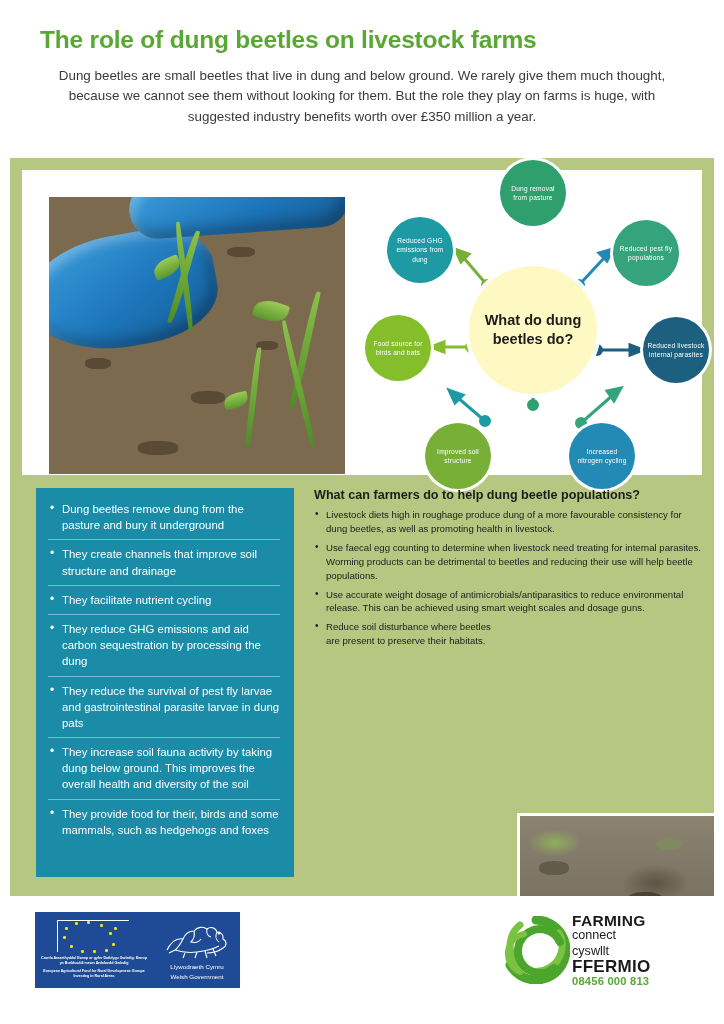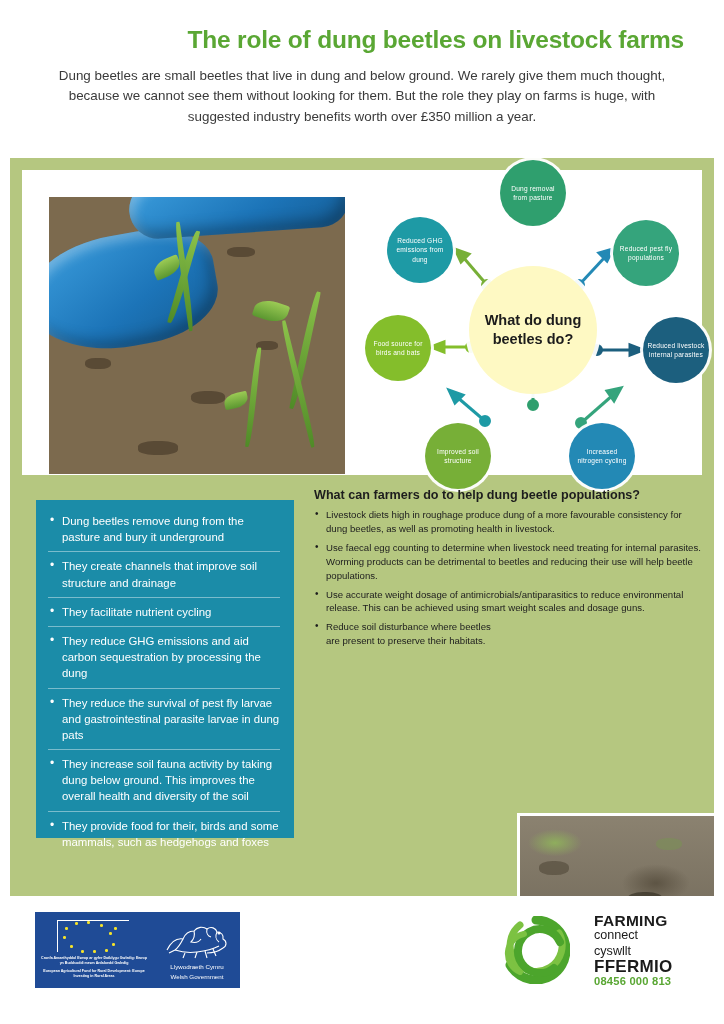--- a/index.html
+++ b/index.html
@@ -6,21 +6,21 @@
   body {
     width: 724px; height: 1024px;
     background: #ffffff;
     font-family: "Liberation Sans", sans-serif;
     position: relative; overflow: hidden;
   }
 
   
   .header { padding: 26px 40px 14px 40px; background:#fff; }
   .title {
-    text-align: right;
+    text-align: left;
     color: #5aa734;
     font-size: 24.5px;
     font-weight: bold;
     letter-spacing: -0.2px;
   }
   .intro {
     margin-top: 12px;
     text-align: center;
     font-size: 13.4px;
     line-height: 1.52;
@@ -116,22 +116,22 @@
   }
 
   
   .lower {
     position: absolute;
     left: 12px; top: 330px;
     width: 680px; height: 395px;
   }
   .blue-box {
     position: absolute;
-    left: 14px; top: 12px;
-    width: 258px; height: 338px;
+    left: 14px; top: 0;
+    width: 258px; height: 389px;
     background: #1b8ca8;
     color: #ffffff;
     padding: 13px 14px 10px 12px;
   }
   .blue-box ul { list-style: none; }
   .blue-box li {
     position: relative;
     padding: 0 0 6px 14px;
     margin-bottom: 6px;
     font-size: 11.4px;
@@ -231,21 +231,21 @@
   }
   .eu-right { position:relative; width:87px; height:100%; }
   .dragon {
     position:absolute; left:8px; top:8px; width:70px; height:40px;
   }
   .wg-text {
     position:absolute; left:2px; top:50px; width:84px;
     color:#fff; font-size:6.2px; line-height:1.55; text-align:center;
   }
 
-  .logo-fc { position:absolute; right:22px; top:16px; width:200px; height:76px; display:flex; align-items:center; gap:24px; }
+  .logo-fc { position:absolute; right:22px; top:16px; width:200px; height:76px; display:flex; align-items:center; gap:2px; }
   .fc-mark { width:68px; height:68px; position:relative; }
   .fc-words { line-height:1.04; }
   .fc-words .w1 { font-size:15.5px; font-weight:bold; color:#1b1b1b; letter-spacing:0.3px; }
   .fc-words .w2 { font-size:12.6px; color:#1b1b1b; }
   .fc-words .w3 { font-size:12.6px; color:#1b1b1b; margin-top:3px; }
   .fc-words .w4 { font-size:17px; font-weight:bold; color:#1b1b1b; letter-spacing:0.3px; }
   .fc-words .w5 { font-size:11.2px; font-weight:bold; color:#5aa734; margin-top:0; letter-spacing:0.2px; }
 </style>
 </head>
 <body>

